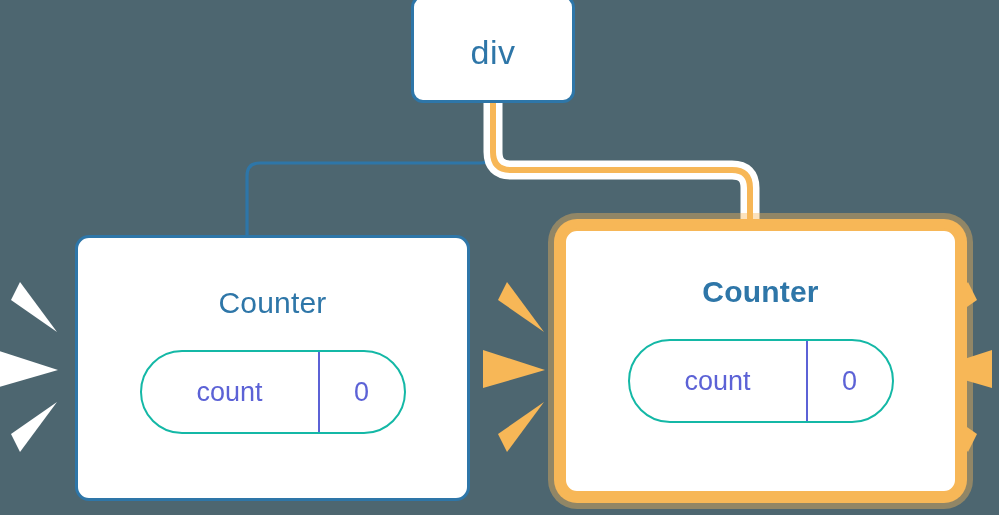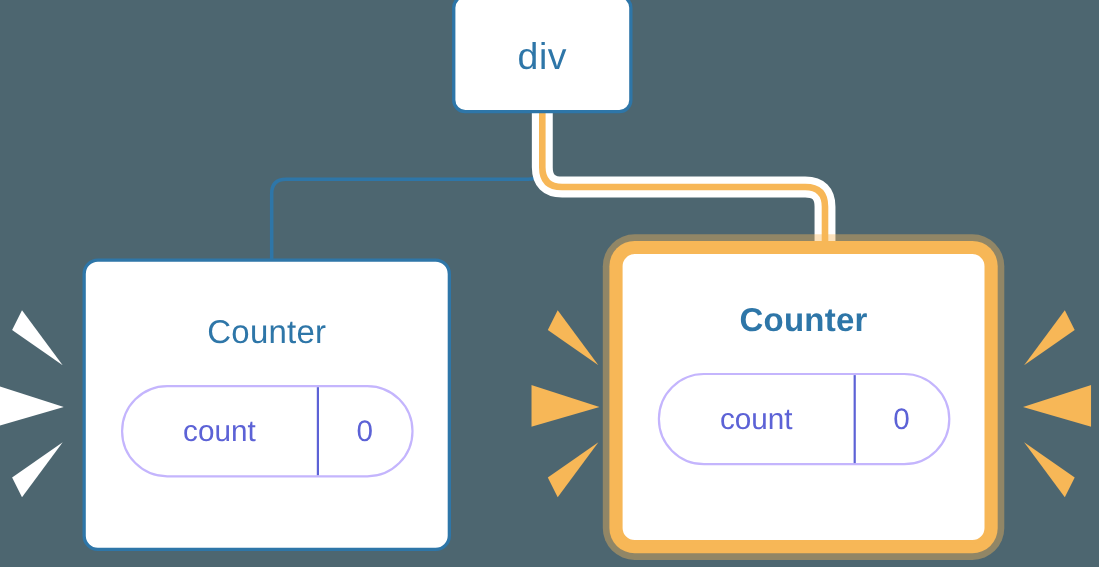--- a/index.html
+++ b/index.html
@@ -51,21 +51,21 @@
   .node-div .node-title {
     font-size: 34px;
     color: #2e76a8;
     font-weight: 400;
     letter-spacing: 0.5px;
     line-height: 1;
     padding-top: 6px;
   }
 
   .node-counter {
-    width: 335px;
+    width: 395px;
     height: 266px;
     border: 3px solid #2e76a8;
     border-radius: 14px;
     padding-top: 50px;
   }
   .node-counter-left  { left: 75px;  top: 235px; }
 
   
   .node-counter-right {
     left: 563px;
@@ -88,21 +88,21 @@
   .node-counter-right .counter-title {
     font-weight: 700;
     margin-top: -4px;
   }
 
   
   .pill {
     margin-top: 32px;
     width: 266px;
     height: 84px;
-    border: 2px solid #c4b5fd;
+    border: 2px solid #14b8a6;
     border-radius: 42px;
     display: flex;
     align-items: stretch;
     overflow: visible;
   }
   .pill-key, .pill-val {
     display: flex;
     align-items: center;
     justify-content: center;
     color: #5c62d6;

